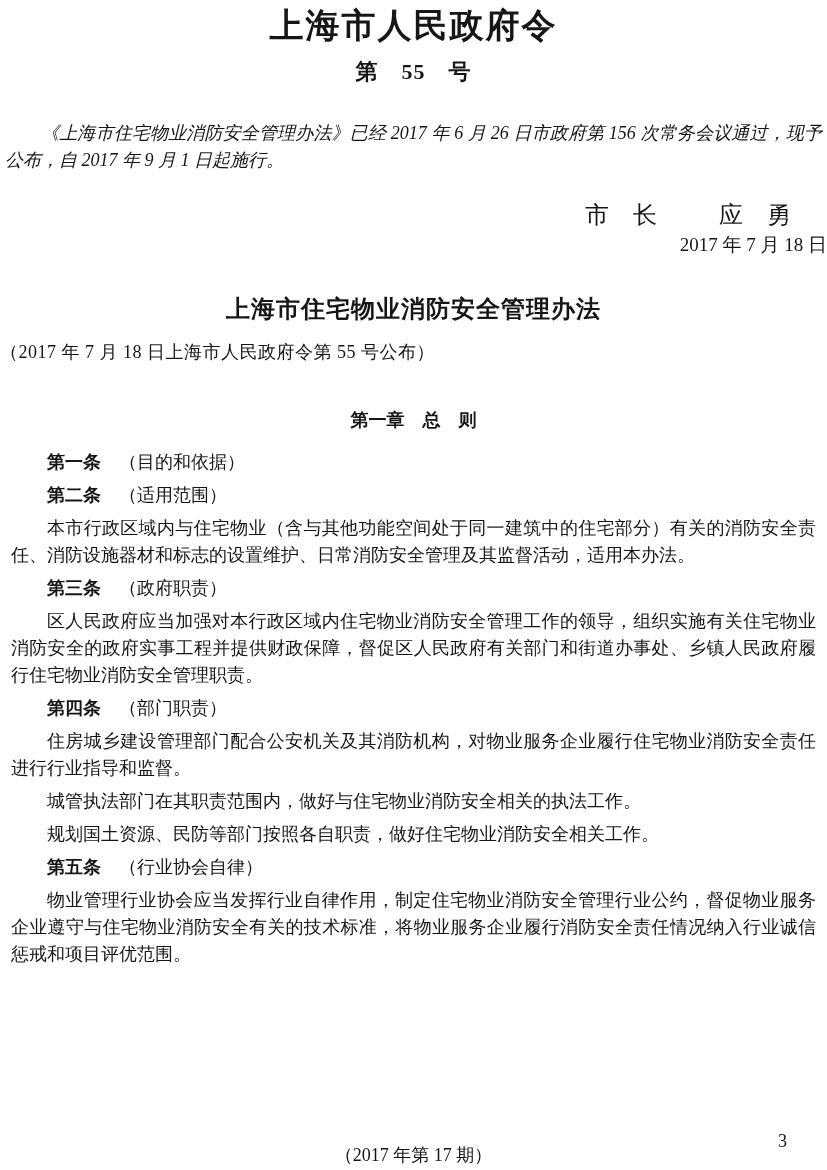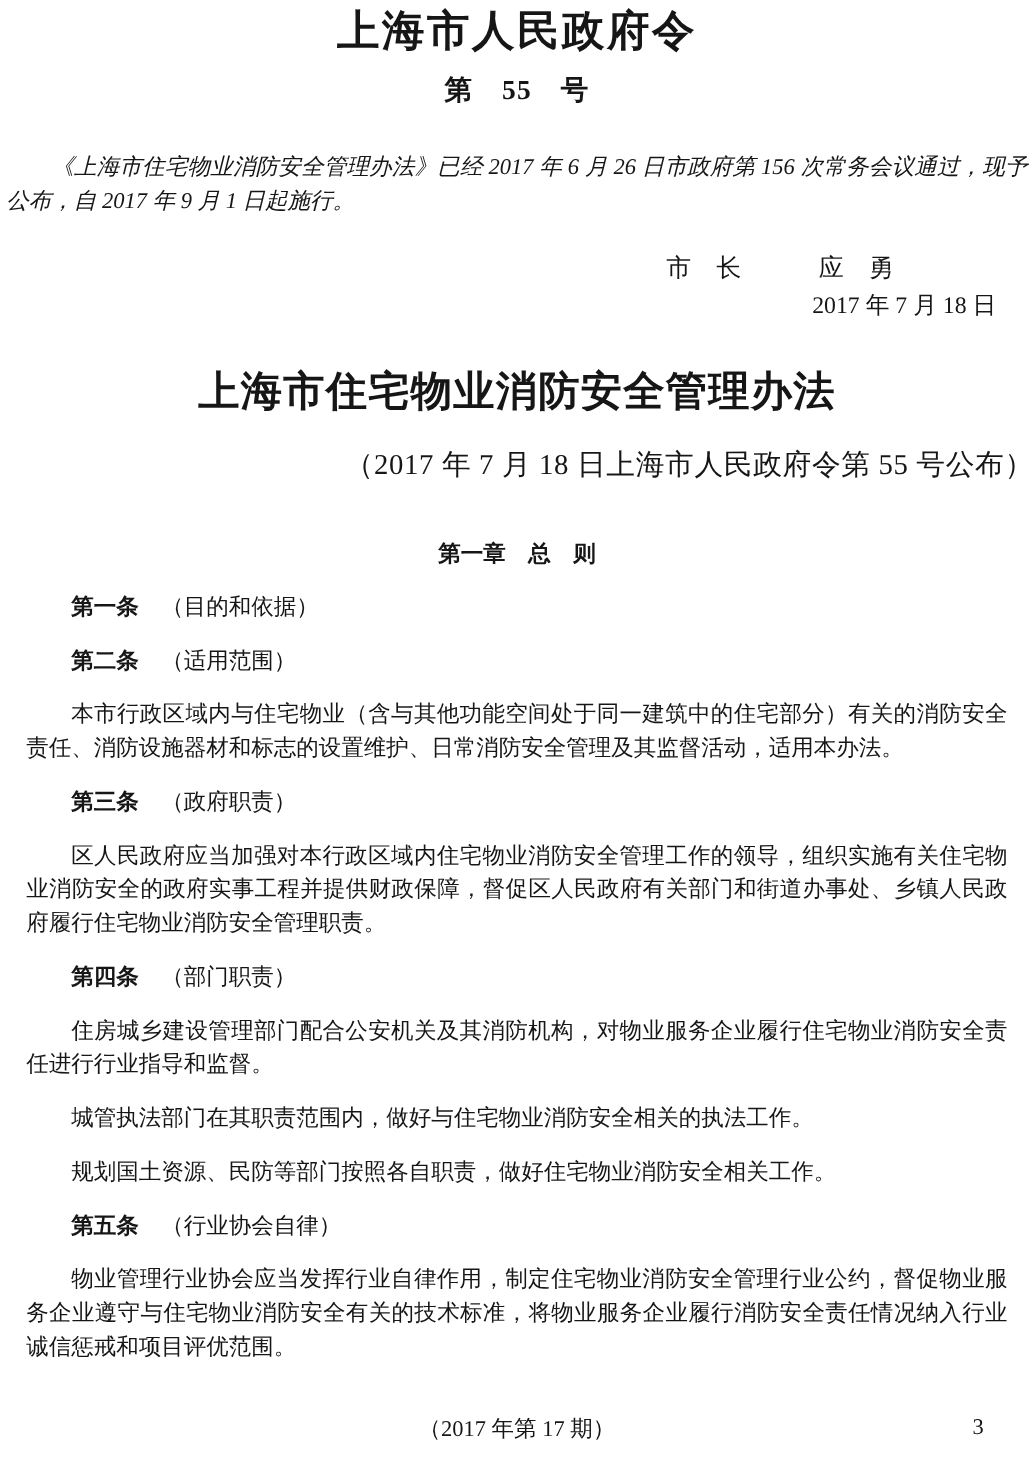--- a/index.html
+++ b/index.html
@@ -39,77 +39,77 @@
     line-height: 27px;
     text-align: justify;
     text-indent: 2em;
     font-style: italic;
   }
   .signature {
     margin-top: 26px;
     text-align: right;
   }
   .sig-line {
-    padding-right: 112px;
-    font-size: 20px;
+    padding-right: 36px;
+    font-size: 24px;
     line-height: 30px;
   }
   .sig-name {
     display: inline-block;
     margin-left: 62px;
   }
   .sig-date {
-    padding-right: 30px;
     font-size: 19px;
     line-height: 30px;
   }
   .law-title {
     margin-top: 36px;
     text-align: center;
-    font-size: 33px;
+    font-size: 24px;
     font-weight: bold;
     letter-spacing: 1px;
     line-height: 1.15;
   }
   .law-subtitle {
     margin-top: 14px;
-    text-align: right;
-    font-size: 23px;
+    text-align: left;
+    font-size: 18px;
     letter-spacing: 0.5px;
   }
   .chapter-heading {
     margin-top: 44px;
     text-align: center;
     font-size: 18px;
     font-weight: bold;
   }
   .law-body {
     margin: 17px 5px 0 5px;
   }
   .law-body p {
-    margin: 16px;
+    margin: 6px;
     font-size: 18px;
     line-height: 27px;
     text-align: justify;
     text-indent: 2em;
   }
   .law-body .art {
     font-weight: bold;
   }
   .page-footer {
     position: absolute;
     left: 0;
     right: 0;
     bottom: 15px;
     height: 24px;
     font-size: 18px;
   }
   .footer-issue {
     display: block;
     text-align: center;
+    margin-top: 12px;
   }
   .footer-page {
     position: absolute;
     right: 40px;
     top: 0;
   }
 </style>
 </head>
 <body>
 

